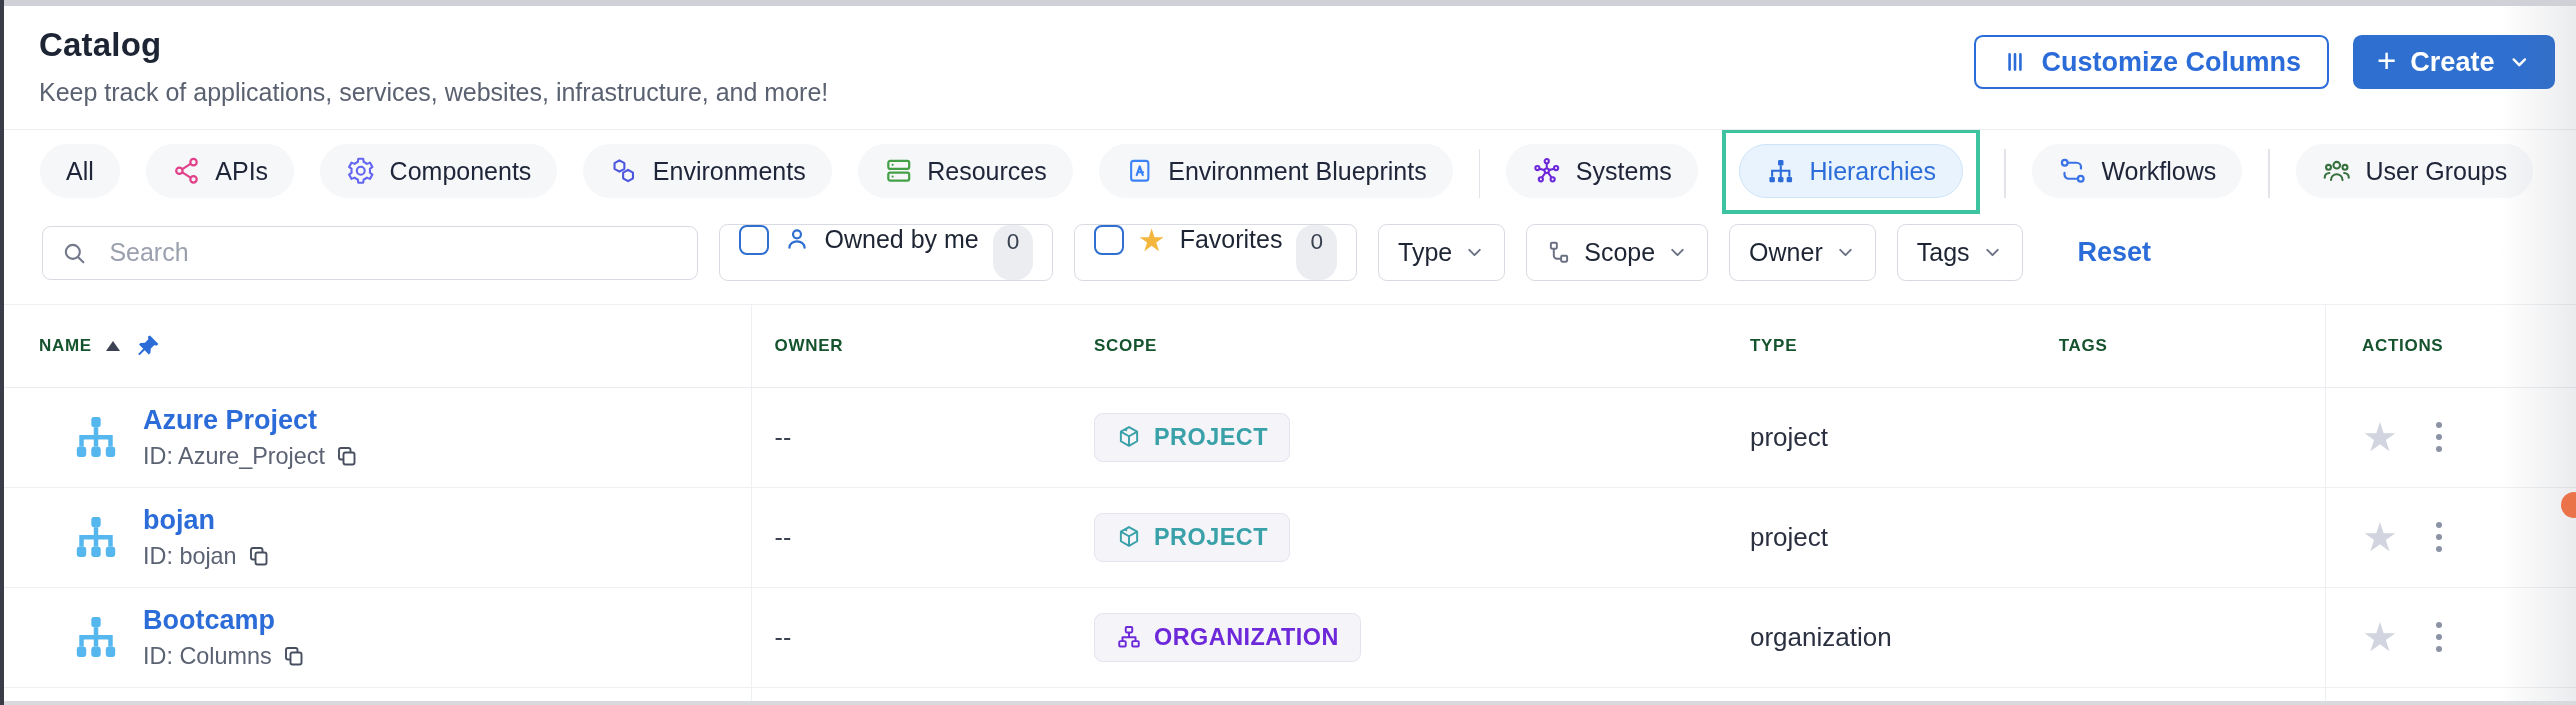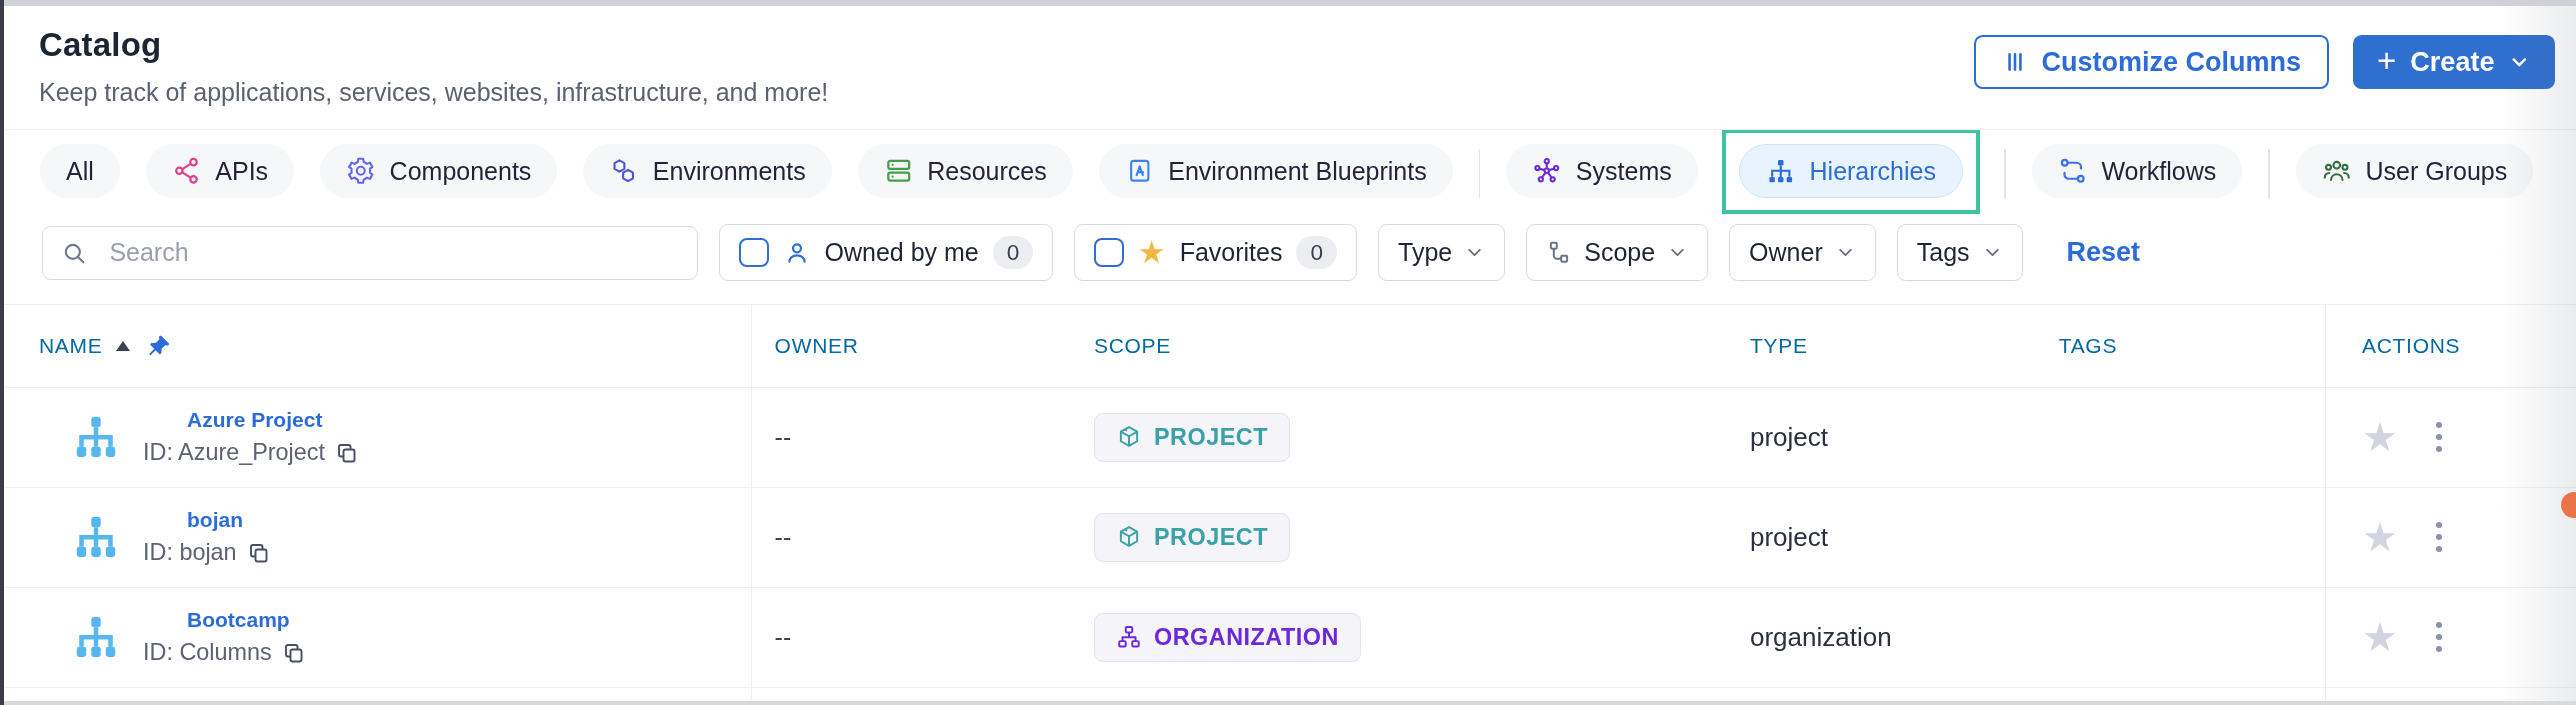--- a/index.html
+++ b/index.html
@@ -35,46 +35,46 @@
   .ic-components{color:#6366f1} .ic-apis{color:#e0418a} .ic-resources{color:#43a047}
   .ic-environments{color:#4b55dd} .ic-blueprints{color:#3b82f6} .ic-systems{color:#6d28d9}
   .ic-hierarchies{color:#2b6cd9} .ic-workflows{color:#3b72e8} .ic-usergroups{color:#35703c}
 
   
   .toolbar { display:flex; align-items:center; gap:21px; padding:8.7px 0 22.6px 38px; border-bottom:0.9px solid #edeff3; }
   .searchbox { display:flex; align-items:center; gap:21px; width:656px; height:54px; padding:0 17.4px;
                border:1.7px solid #d7dae1; border-radius:8.7px; background:#fff; color:#7c8295; }
   .searchbox input { border:none; outline:none; flex:1; font-size:25px; font-family:inherit; color:#232936; }
   .searchbox input::placeholder { color:#9aa0ae; }
-  .chip { display:flex; align-items:center; gap:14px; height:57px; padding:0 19px;
+  .chip { display:flex; gap:14px; height:57px; padding:0 19px;
           border:1.7px solid #d7dae1; border-radius:8.7px; background:#fff; cursor:pointer; }
   .checkbox { width:29.5px; height:29.5px; border:2.6px solid #2e6fd0; border-radius:7.8px; background:#fff; flex:none; }
   .chip-label { font-size:25px; color:#1d2433; }
   .count-badge { background:#ebedf1; color:#394050; font-size:22.6px; border-radius:17.4px; padding:3.5px 14px; }
   .fav-star { color:#f3b73f; font-size:31px; line-height:1; }
   .dropdown { display:flex; align-items:center; gap:12px; height:57px; padding:0 19px;
               border:1.7px solid #d7dae1; border-radius:8.7px; background:#fff; font-size:25px; color:#1d2433; cursor:pointer; }
   .dropdown .chev { color:#6a7183; }
-  .reset-link { margin-left:23px; font-size:27px; font-weight:700; color:#2b6cd9; cursor:pointer; }
+  .reset-link { margin-left:34px; font-size:27px; font-weight:700; color:#2b6cd9; cursor:pointer; }
 
   
   .grid { display:grid; grid-template-columns:748px 342px 656px 307px 268px 1fr; align-items:center; }
   .thead { height:83px; border-bottom:0.9px solid #e9ebf0; }
-  .th { font-size:21px; font-weight:400; letter-spacing:0.7px; color:#0369a1; }
+  .th { font-size:17px; font-weight:700; letter-spacing:0.7px; color:#14532d; }
   .cell-1 { height:100%; display:flex; align-items:center; padding-left:35px; border-right:0.9px solid #eef0f4; }
   .cell-2 { padding-left:22.6px; } .cell-5 { padding-left:1.7px; }
   .cell-6 { height:100%; display:flex; align-items:center; gap:33px; padding-left:36px; border-left:0.9px solid #eceef2; }
   .sort-asc { width:0; height:0; border-left:7.8px solid transparent; border-right:7.8px solid transparent;
               border-bottom:10.4px solid #3c4254; margin-left:14px; display:inline-block; }
   .pin { color:#2b6cd9; margin-left:15.6px; display:inline-flex; }
   .row { height:100px; border-bottom:0.9px solid #eef0f2; }
   .row .cell-1 { padding-left:66px; gap:21px; }
   .row-icon { color:#56b6ee; flex:none; display:inline-flex; }
   .name-block { display:flex; flex-direction:column; gap:7px; }
-  .entity-name { font-size:21px; font-weight:700; color:#2b6cd9; cursor:pointer;margin-left:44px; }
+  .entity-name { font-size:27px; font-weight:700; color:#2b6cd9; cursor:pointer; }
   .entity-id { display:flex; align-items:center; gap:10.4px; font-size:23.4px; color:#5b6273; }
   .copy-icon { color:#474e60; display:inline-flex; cursor:pointer; }
   .owner-val { font-size:25px; color:#3a4153; }
   .scope-badge { display:inline-flex; align-items:center; gap:12px; height:49px; padding:0 21px;
                  background:#f4f4f9; border:1.7px solid #e3e3ef; border-radius:8.7px;
                  font-size:23.4px; font-weight:700; letter-spacing:0.5px; }
   .scope-project { color:#3aa1a9; } .scope-organization { color:#6d28d9; }
   .type-val { font-size:26px; color:#2a3040; }
   .action-star { color:#d2d5df; font-size:40px; line-height:1; cursor:pointer; }
   .kebab { display:flex; flex-direction:column; gap:6px; cursor:pointer; padding:5.2px; }

